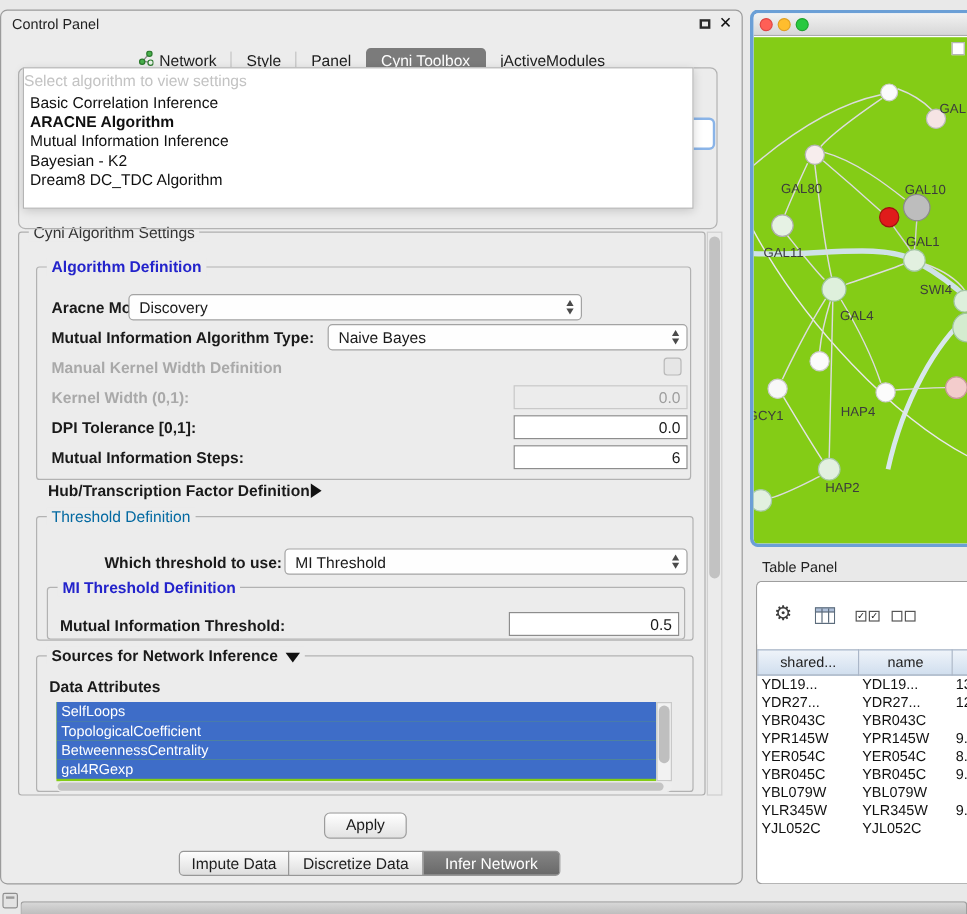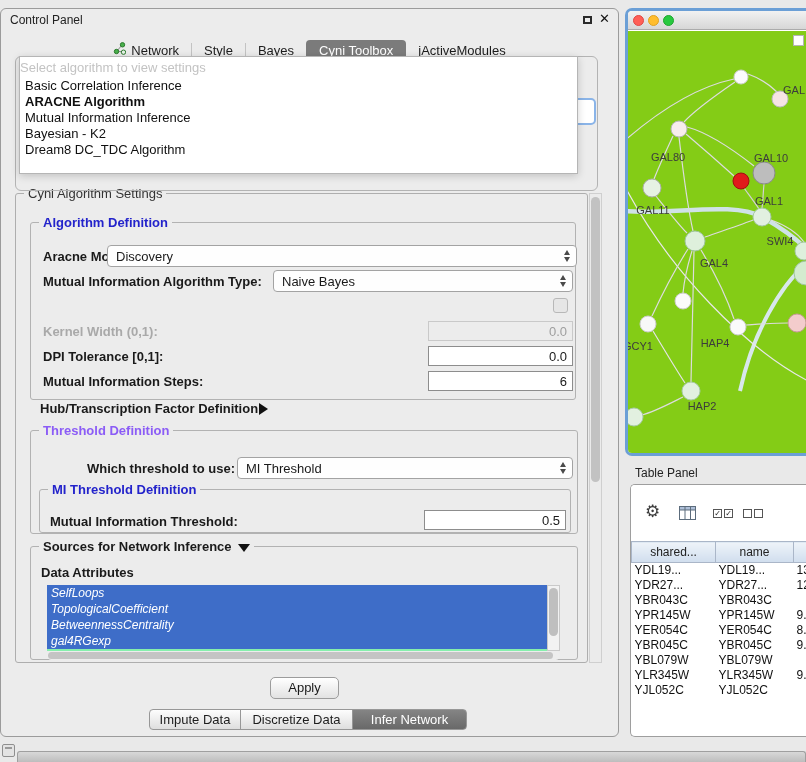--- a/index.html
+++ b/index.html
@@ -38,21 +38,21 @@
            box-shadow:0 2px 8px rgba(0,0,0,.18); padding-top:1px; }
   .popup-placeholder { height:20px; line-height:20px; color:#c3c3c3; }
   .popup-item { height:16px; line-height:16px; padding-left:5px; color:#101010; }
   .popup-item.selected { font-weight:bold; }
 
   
   .group { position:absolute; border:1px solid #b2b2b2; border-radius:3px; }
   .gtitle { position:absolute; top:-8px; left:8px; background:#ececec; padding:0 4px;
             font-size:13px; color:#333; white-space:nowrap; }
   .t-blue  { color:#2323cb; font-weight:bold; }
-  .t-green { color:#8b5cf6; font-weight:bold; }
+  .t-green { color:#0369a1; font-weight:normal; }
   .t-dark  { color:#1a1a1a; font-weight:bold; }
 
   .settings { position:absolute; left:14px; top:184px; width:573px; height:470px;
               border:1px solid #aeaeae; border-radius:3px; }
   .main-scroll { position:absolute; left:588px; top:184px; width:13px; height:470px;
                  background:#ebebeb; border:1px solid #cfcfcf; }
   .main-scroll .thumb { position:absolute; left:1px; top:3px; width:9px; height:285px;
                         background:#c2c2c2; border-radius:5px; }
 
   .lbl { position:absolute; font-weight:bold; color:#1a1a1a; white-space:nowrap; }
@@ -68,21 +68,21 @@
            text-align:right; padding:2px 5px 0 0; }
   .field.dis { background:#ececec; border-color:#c9c9c9; color:#9e9e9e; }
 
   .checkbox { position:absolute; width:15px; height:15px; background:#e6e6e6;
               border:1px solid #b8b8b8; border-radius:3px; }
 
   .hub { position:absolute; left:24px; top:207px; display:flex; align-items:center; gap:1px; font-weight:bold; }
   .tri-r { width:0; height:0; border-top:6px solid transparent; border-bottom:6px solid transparent; border-left:9px solid #111; }
   .tri-d { display:inline-block; width:0; height:0; border-left:6px solid transparent; border-right:6px solid transparent; border-top:8px solid #111; margin-left:6px; vertical-align:-1px; }
 
-  .attr-list { position:absolute; left:16px; top:38px; width:500px; height:66px; background:#86efac; overflow:hidden;font-style:italic; }
+  .attr-list { position:absolute; left:16px; top:38px; width:500px; height:66px; background:#84cc16; overflow:hidden; }
   .attr-item { height:16px; line-height:16px; background:#3e6dc8; color:#fff; font-size:12px; padding-left:4px; }
   .vscroll { position:absolute; left:516px; top:38px; width:13px; height:66px; background:#f2f2f2; border:1px solid #c9c9c9; }
   .vscroll .thumb { position:absolute; left:1px; top:2px; width:9px; height:48px; background:#bfbfbf; border-radius:5px; }
   .hscroll { position:absolute; left:16px; top:104px; width:513px; height:9px; background:#ededed; border-radius:5px; }
   .hscroll .thumb { position:absolute; left:1px; top:1px; width:505px; height:7px; background:#c4c4c4; border-radius:4px; }
 
   .apply-btn { position:absolute; left:269px; top:668px; width:69px; height:22px;
                background:linear-gradient(#ffffff,#e2e2e2); border:1px solid #9c9c9c;
                border-radius:5px; font-size:13px; text-align:center; line-height:20px; }
 
@@ -152,21 +152,21 @@
               <line x1="4" y1="9" x2="10" y2="10" stroke="#888" stroke-width="1"></line>
               <circle cx="3.5" cy="9.5" r="2.2" fill="#49b04c" stroke="#2c7a2e"></circle>
               <circle cx="9.5" cy="2.8" r="2.2" fill="#49b04c" stroke="#2c7a2e"></circle>
               <circle cx="10.5" cy="10.2" r="2.2" fill="#e8f2e8" stroke="#2c7a2e"></circle>
             </svg></span>
         <span>Network</span>
       </div>
       <div class="tabsep"></div>
       <div class="tab">Style</div>
       <div class="tabsep"></div>
-      <div class="tab">Bayes</div>
+      <div class="tab">Panel</div>
       <div class="tab selected">Cyni Toolbox</div>
       <div class="tab">jActiveModules</div>
     </div>
 
     <div class="gb-frag"></div>
     <div class="combo-frag"></div>
 
     <div class="popup">
       <div class="popup-placeholder">Select algorithm to view settings</div>
       <div class="popup-item">Basic Correlation Inference</div>
@@ -176,37 +176,38 @@
       <div class="popup-item">Dream8 DC_TDC Algorithm</div>
     </div>
 
     <div class="settings">
       <span class="gtitle">Cyni Algorithm Settings</span>
 
       <div class="group" style="left:14px; top:28px; width:546px; height:178px;">
         <span class="gtitle t-blue">Algorithm Definition</span>
 
         <span class="lbl" style="left:12px; top:26px;">Aracne Mode:</span>
-        <div class="combo" style="left:76px; top:22px; width:470px;">
+        <div class="combo" style="left:76px; top:22px; width:378px;">
           <span>Discovery</span>
           <span class="arrows">
               <i class="up"></i>
               <i class="dn"></i>
             </span>
         </div>
 
         <span class="lbl" style="left:12px; top:51px;">Mutual Information Algorithm Type:</span>
         <div class="combo" style="left:242px; top:47px; width:300px;">
           <span>Naive Bayes</span>
           <span class="arrows">
               <i class="up"></i>
               <i class="dn"></i>
             </span>
         </div>
 
+        <span class="lbl dis" style="left:12px; top:76px;">Manual Kernel Width Definition</span>
         <span class="checkbox" style="left:522px; top:75px;"></span>
 
         <span class="lbl dis" style="left:12px; top:101px;text-align:right;">Kernel Width (0,1):</span>
         <div class="field dis" style="left:397px; top:98px; width:145px;">
           <span>0.0</span>
         </div>
 
         <span class="lbl" style="left:12px; top:126px;">DPI Tolerance [0,1]:</span>
         <div class="field" style="left:397px; top:123px; width:145px;">
           <span>0.0</span>

